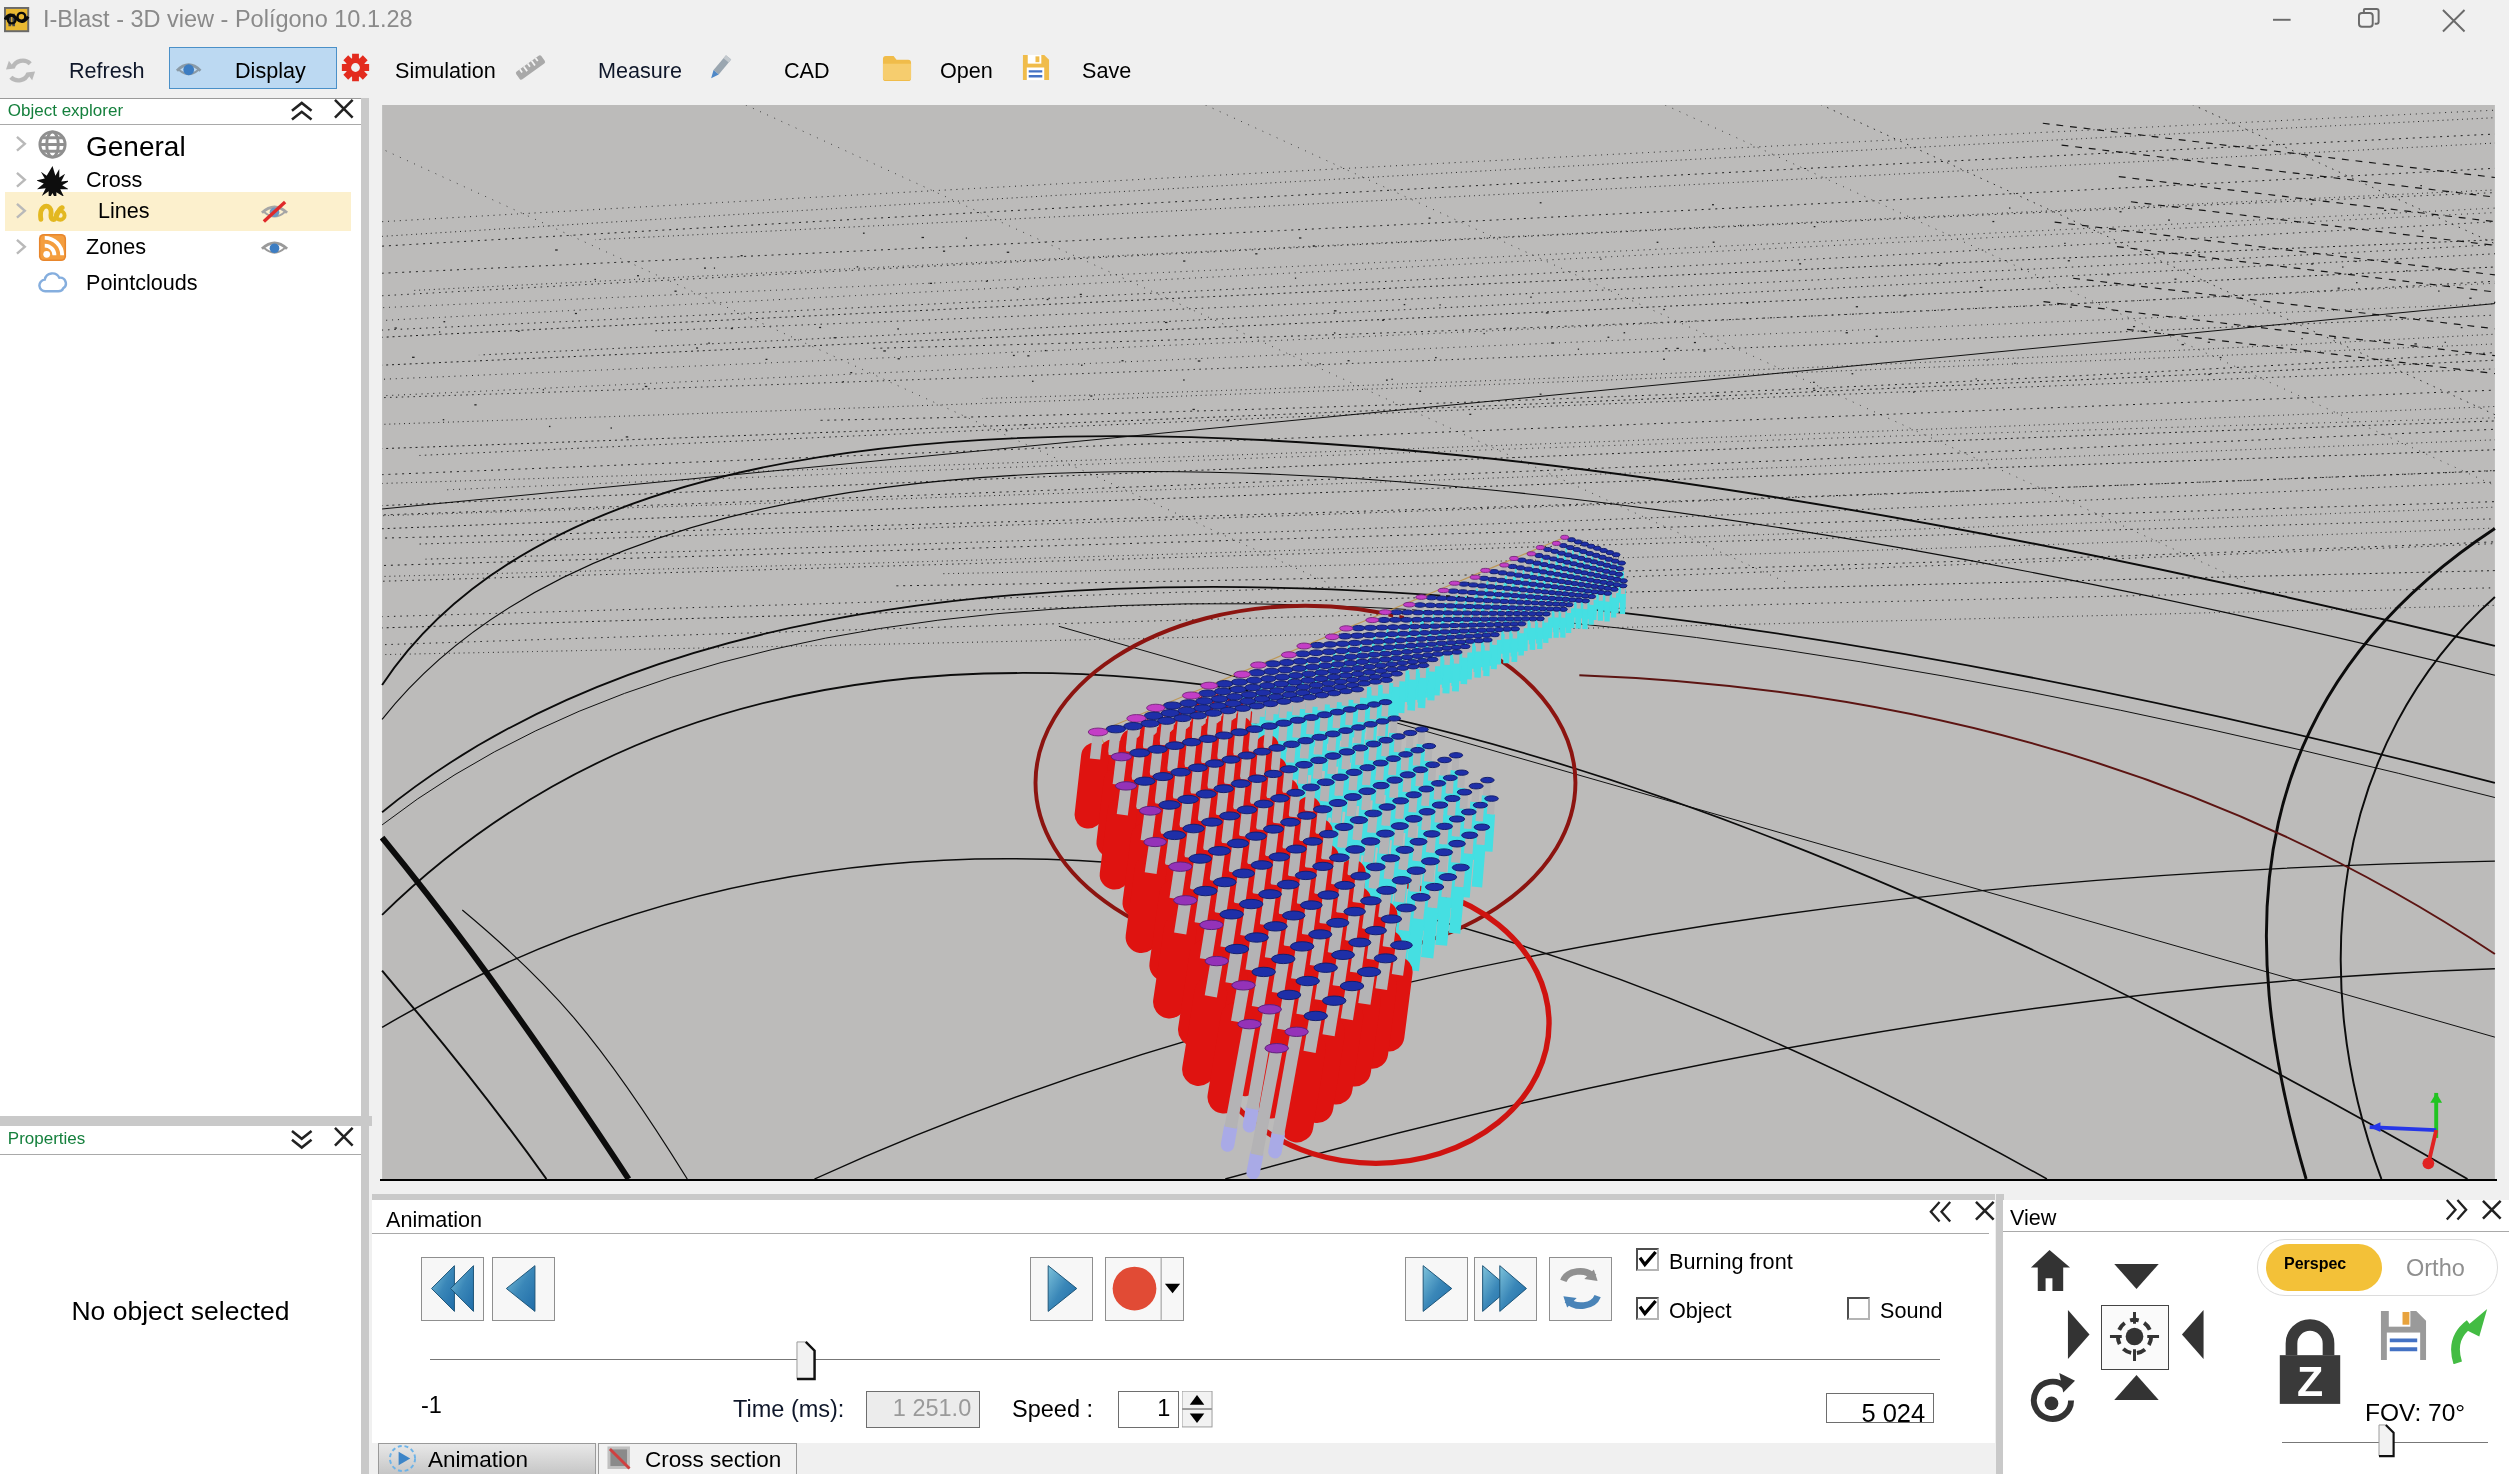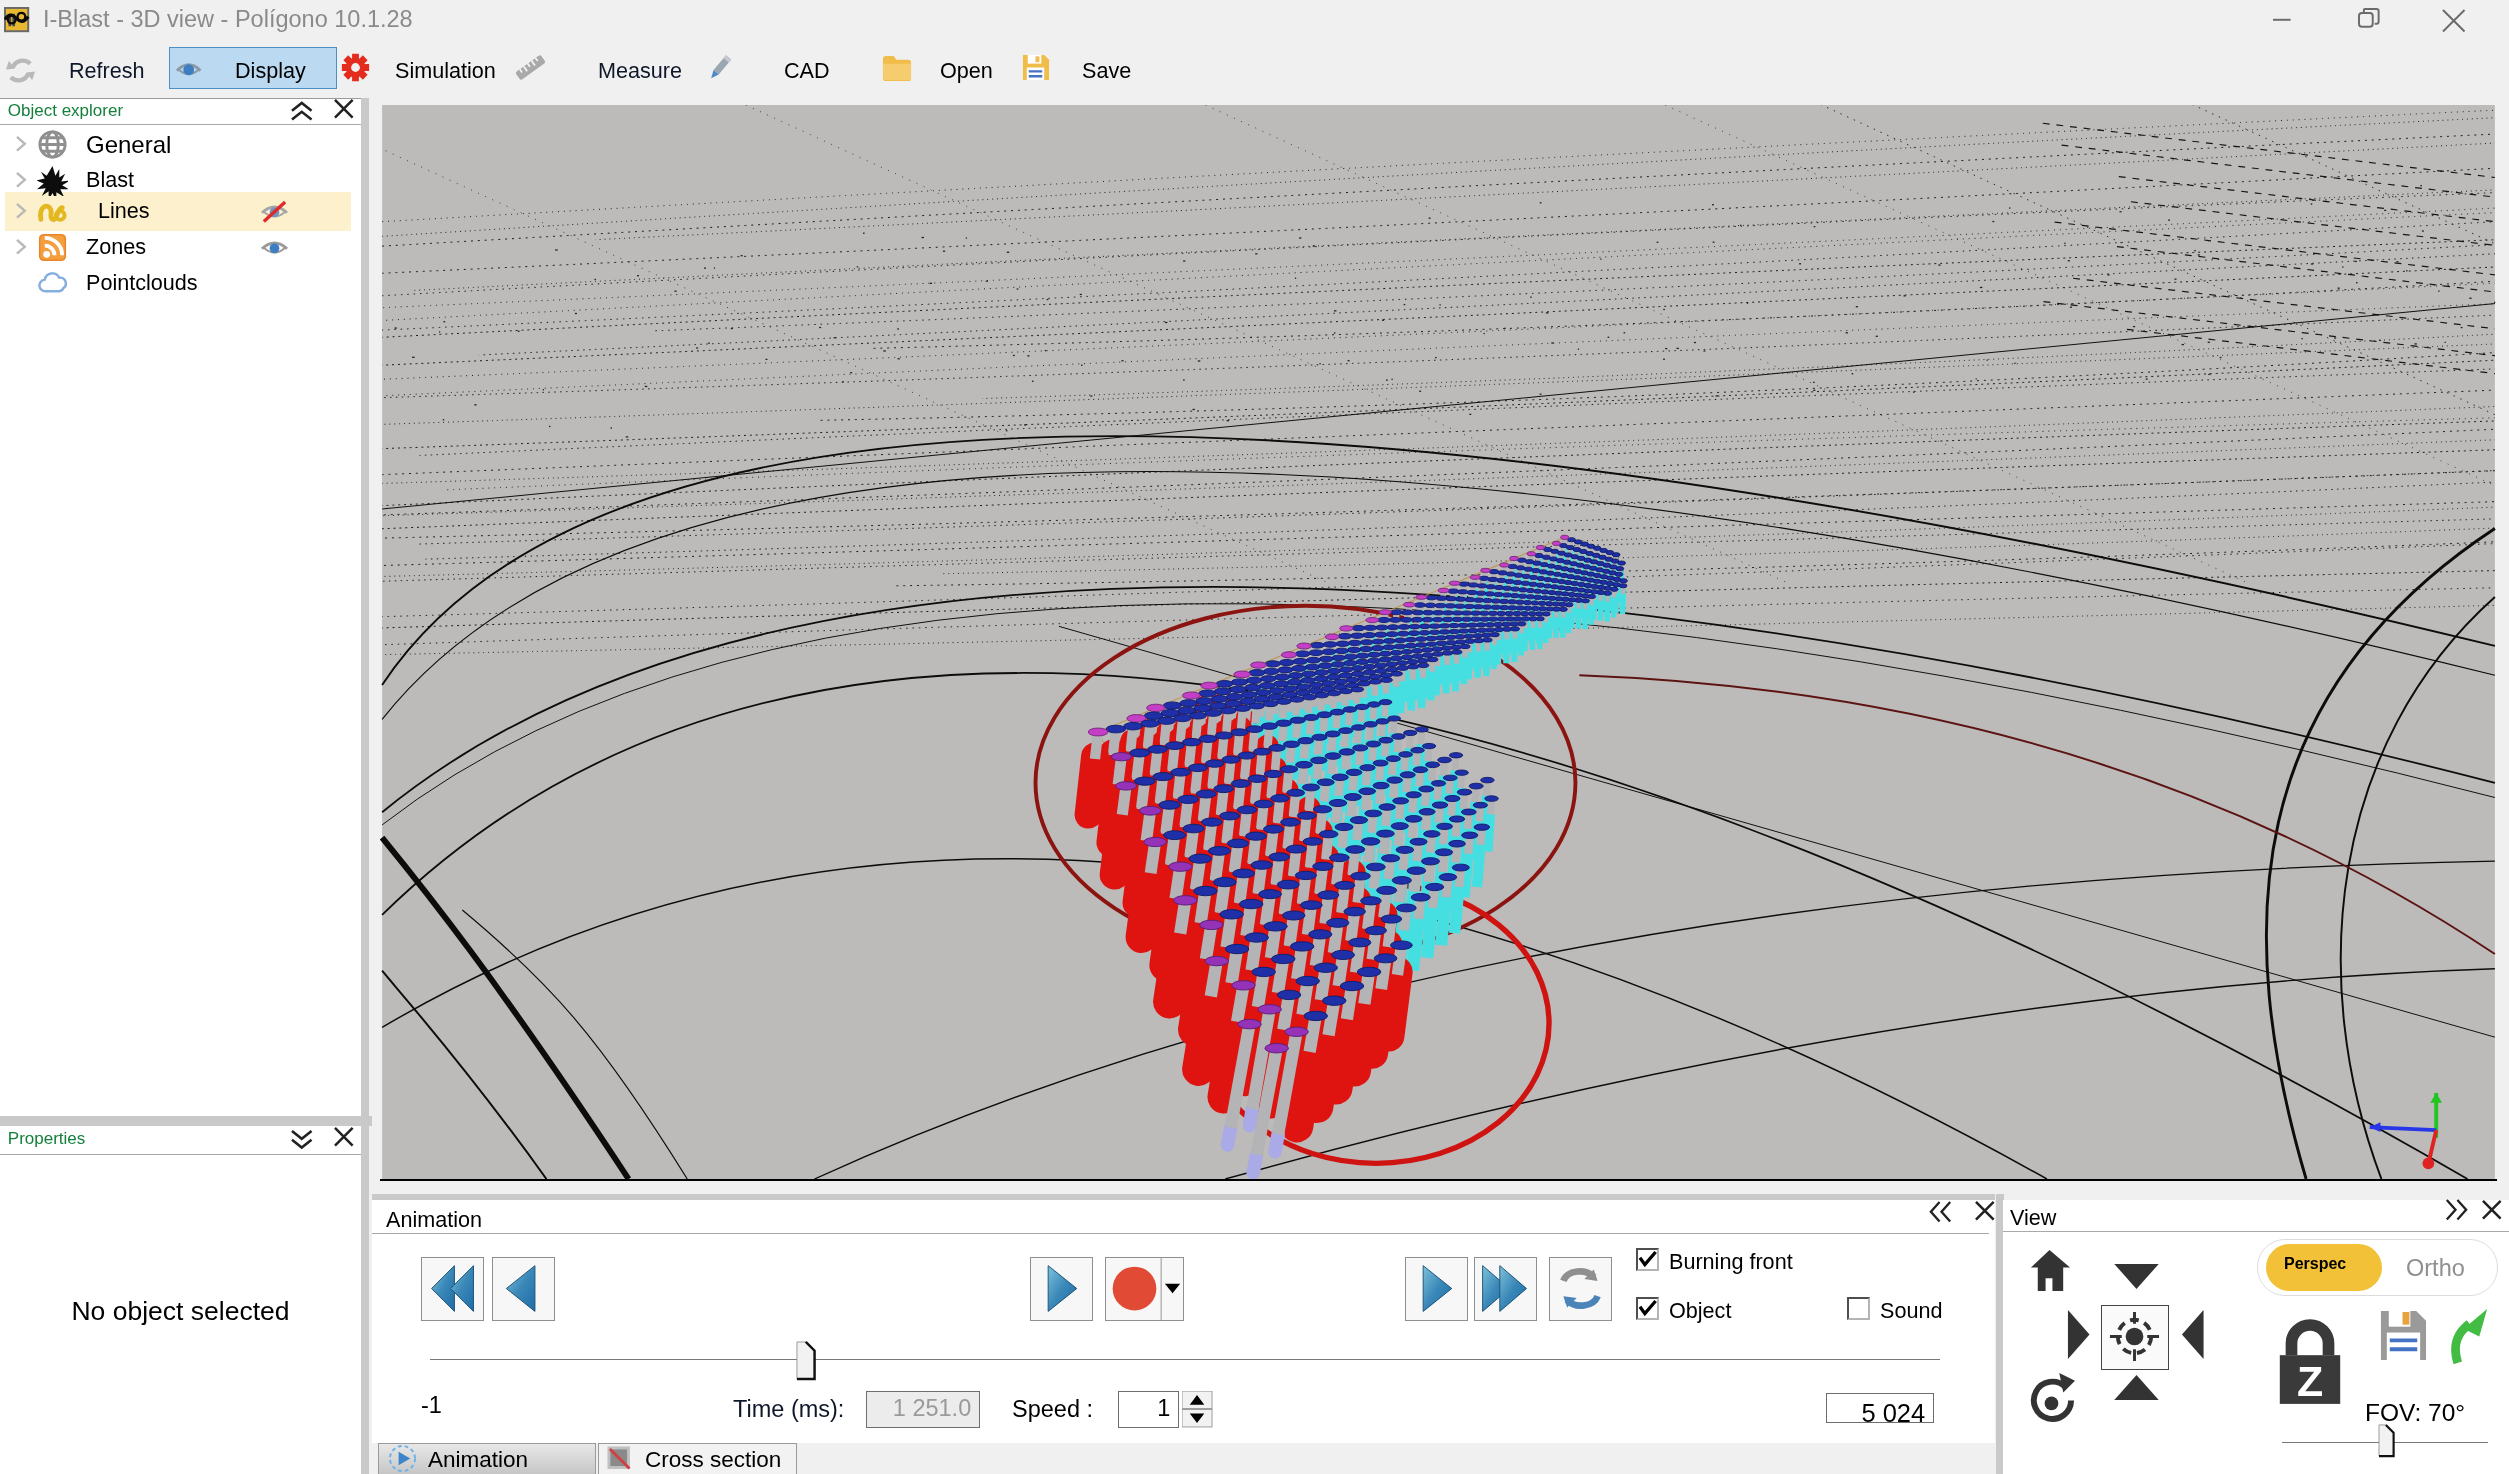--- a/index.html
+++ b/index.html
@@ -118,28 +118,28 @@
 <svg class="abs" style="left:13.7px;top:135px" width="15.7" height="17.6" viewBox="0 0 16 18">
     <path d="M3 2 l8 7 -8 7" fill="none" stroke="#b9b9b9" stroke-width="2.5"></path>
   </svg>
 <svg class="abs" style="left:37px;top:129px" width="31" height="31" viewBox="0 0 32 32">
     <g fill="none" stroke="#8f8f8f" stroke-width="3">
       <circle cx="16" cy="16" r="13"></circle>
       <ellipse cx="16" cy="16" rx="6" ry="13"></ellipse>
       <path d="M3 16 h26 M5 9 h22 M5 23 h22"></path>
     </g>
   </svg>
-<div class="abs treetxt" style="left:86px;top:131px;font-size:24px">General</div>
+<div class="abs treetxt" style="left:86px;top:131px;font-size:28px">General</div>
 <svg class="abs" style="left:13.7px;top:171px" width="15.7" height="17.6" viewBox="0 0 16 18">
     <path d="M3 2 l8 7 -8 7" fill="none" stroke="#b9b9b9" stroke-width="2.5"></path>
   </svg>
 <svg class="abs" style="left:37px;top:165px" width="31" height="31" viewBox="0 0 32 32">
     <path d="M16 1 l3 10 4 -7 0 9 6 -4 -4 8 9 -1 -8 5 7 4 -9 0 4 8 -8 -5 0 9 -4 -8 -4 7 0 -9 -7 5 4 -8 -9 1 7 -6 -8 -3 9 -2 -4 -7 6 4 z" fill="#0d0d0d"></path>
   </svg>
-<div class="abs treetxt" style="left:86px;top:167px;font-size:21.6px">Blast</div>
+<div class="abs treetxt" style="left:86px;top:167px;font-size:21.6px">Cross</div>
 <svg class="abs" style="left:13.7px;top:202px" width="15.7" height="17.6" viewBox="0 0 16 18">
     <path d="M3 2 l8 7 -8 7" fill="none" stroke="#b9b9b9" stroke-width="2.5"></path>
   </svg>
 <svg class="abs" style="left:37px;top:196px" width="31" height="31" viewBox="0 0 32 32">
     <path d="M4 24 C2 12 9 8 13 12 C17 16 12 22 16 24 C21 26 20 14 26 12" fill="none" stroke="#e3b820" stroke-width="5" stroke-linecap="round"></path>
     <circle cx="24" cy="20" r="4.5" fill="none" stroke="#e3b820" stroke-width="4"></circle>
   </svg>
 <div class="abs treetxt" style="left:98px;top:198px;font-size:21.6px">Lines</div>
 <svg class="abs" style="left:260px;top:200px" width="29" height="23.5" viewBox="0 0 30 24">
     <path d="M2 13 Q15 1 28 13" fill="none" stroke="#a5a5a5" stroke-width="3"></path>

